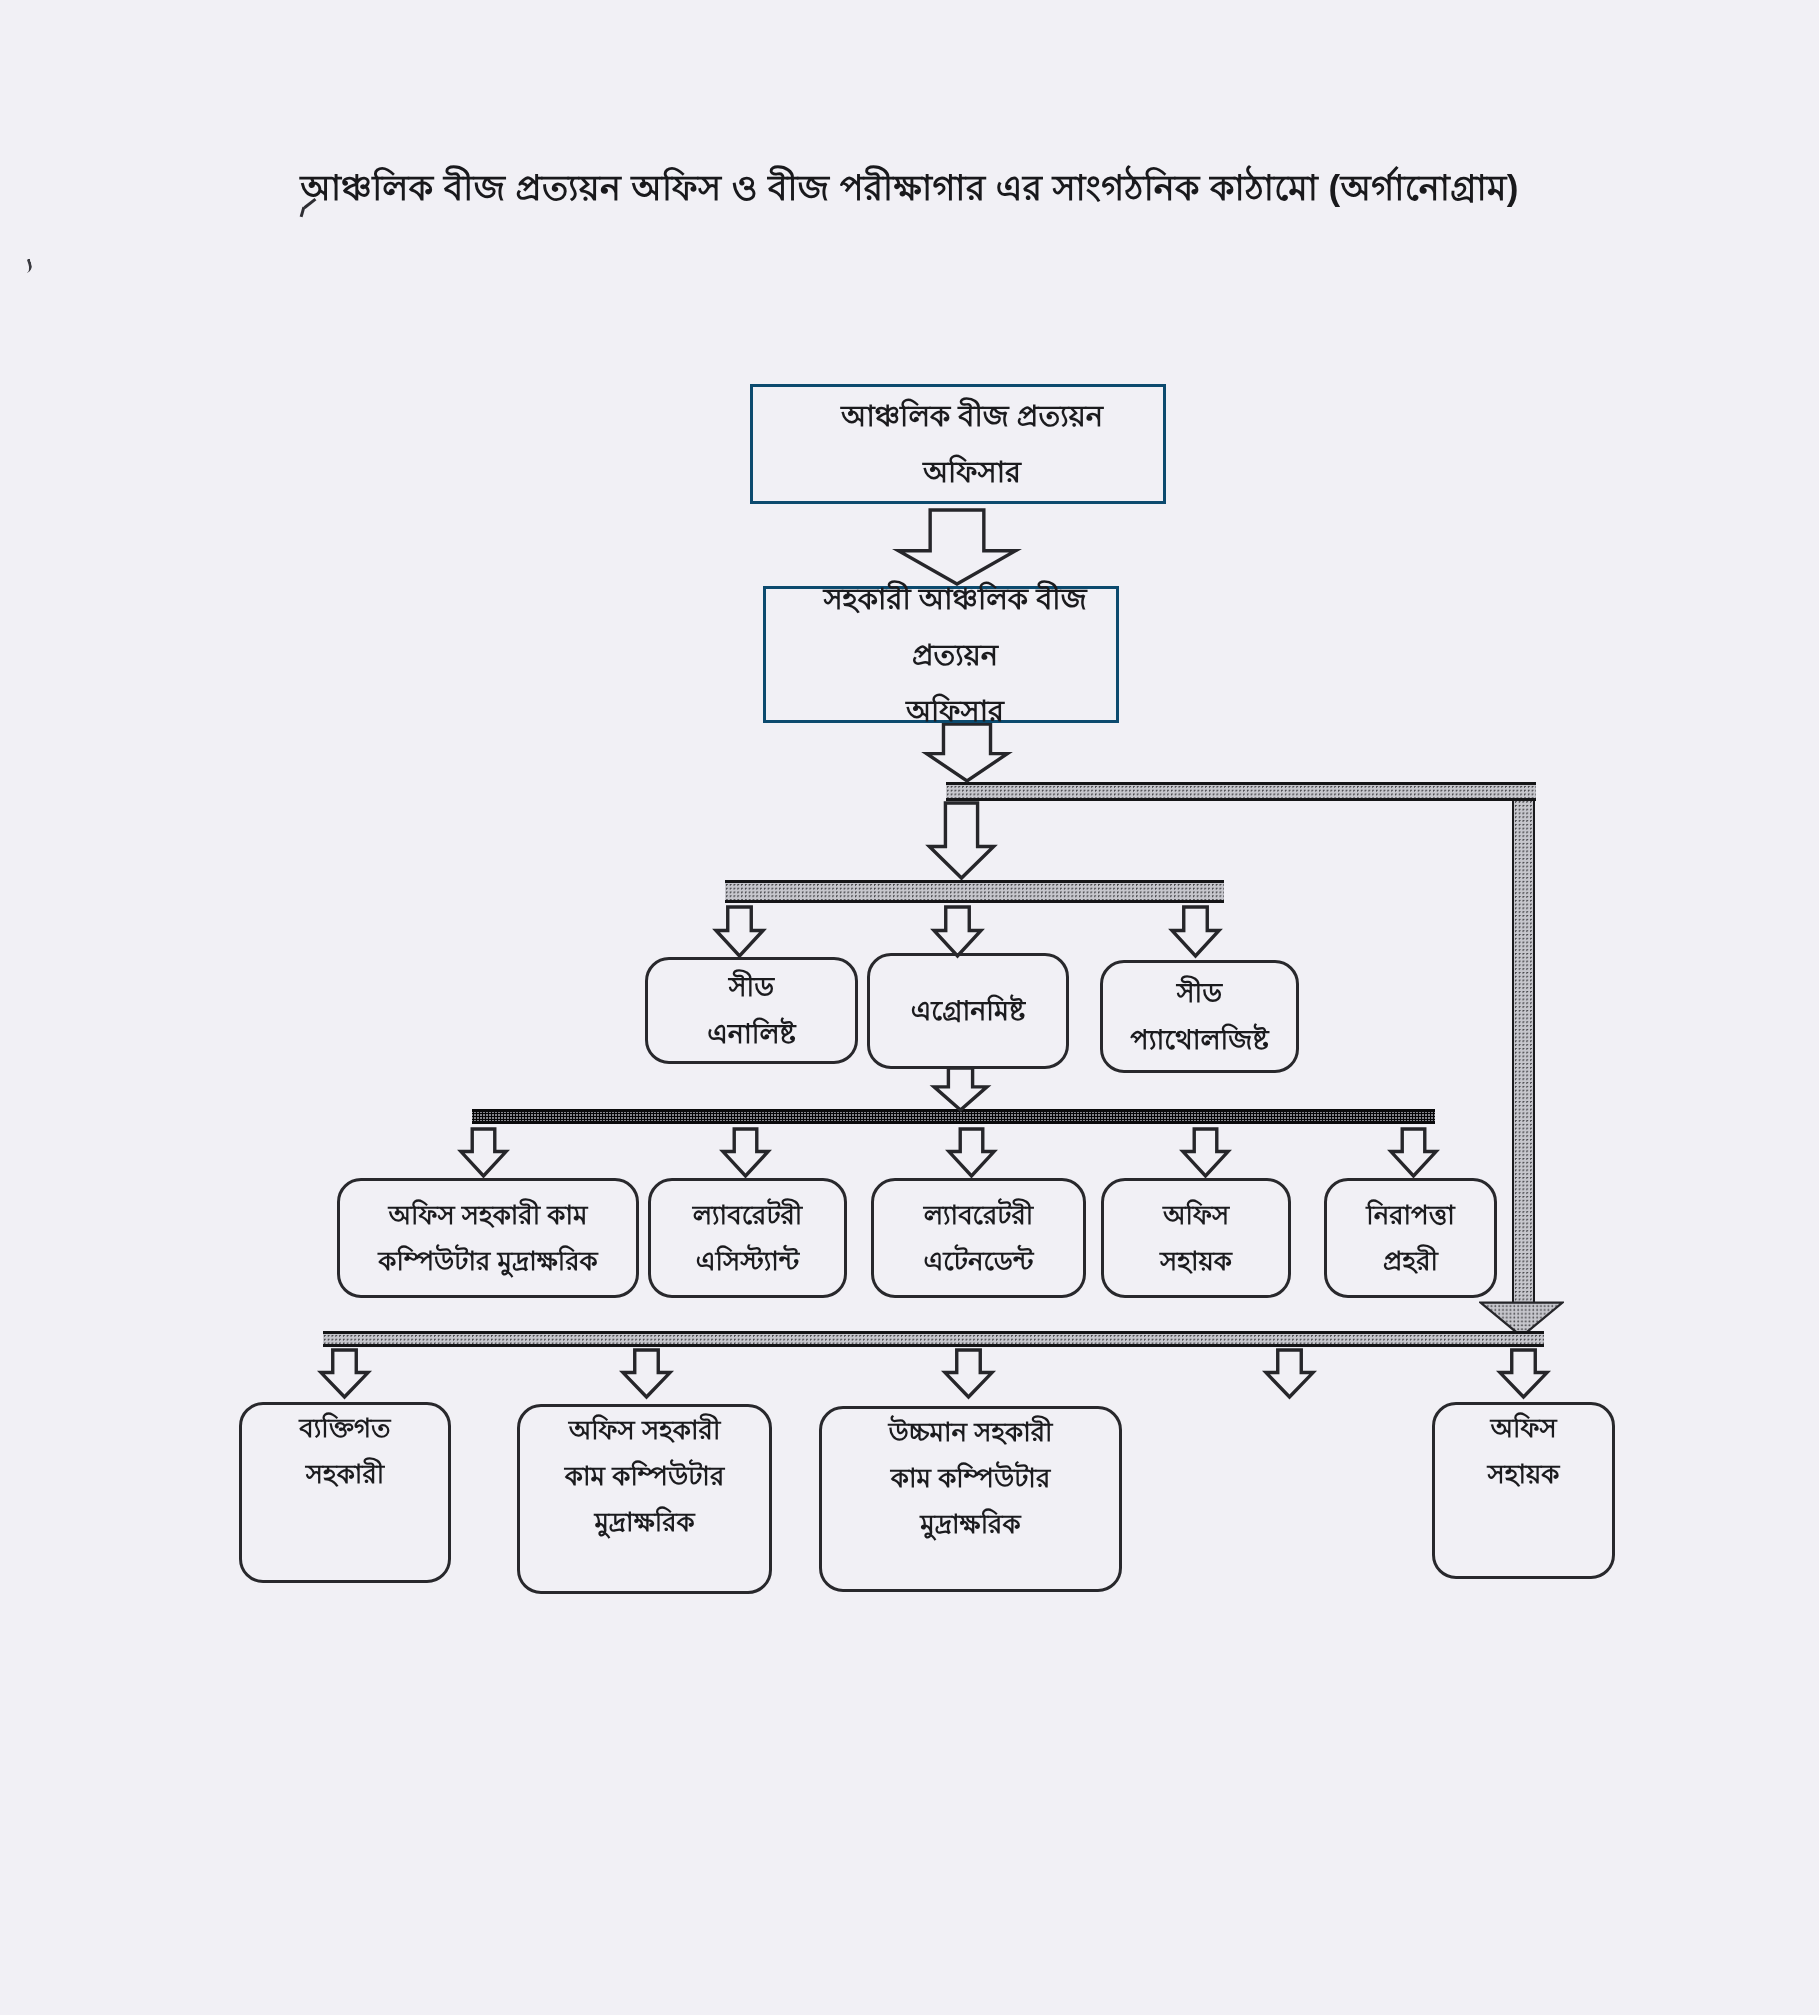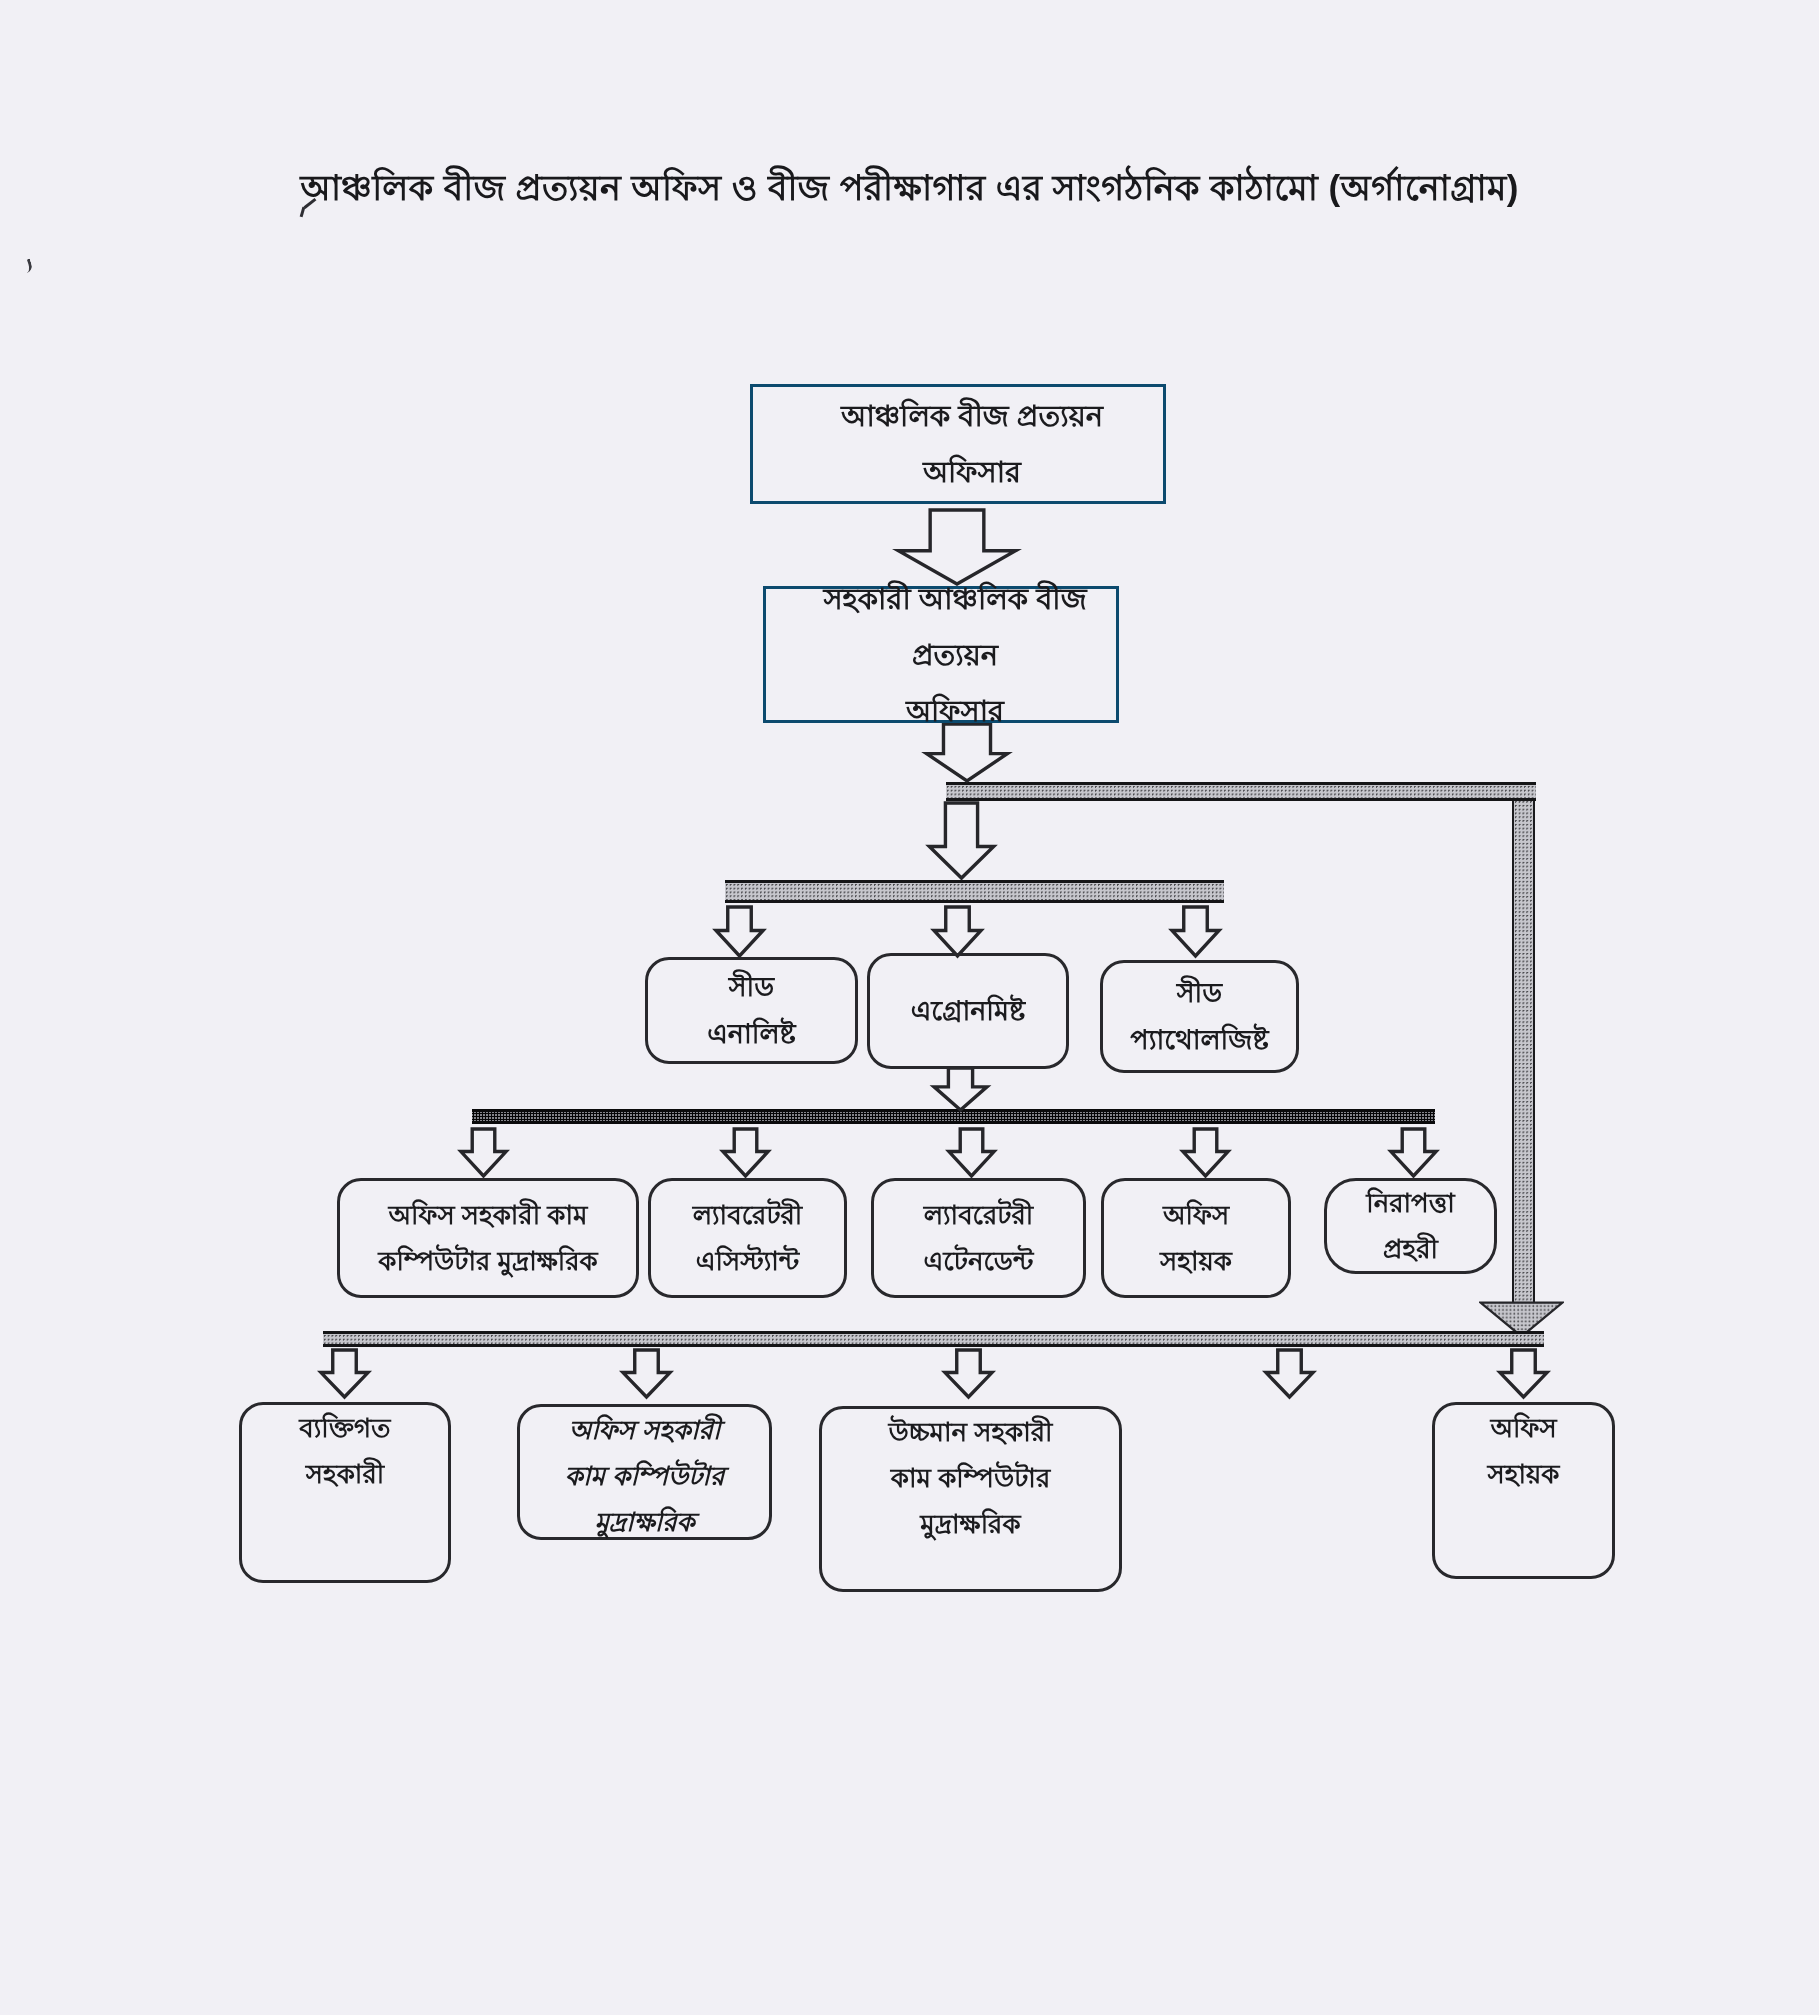--- a/index.html
+++ b/index.html
@@ -223,30 +223,30 @@
 এসিস্ট্যান্ট</span>
   </div>
   <div class="rbox" style="left:871px;top:1178px;width:215px;height:120px;">
     <span class="lbl f34">ল্যাবরেটরী
 এটেনডেন্ট</span>
   </div>
   <div class="rbox" style="left:1101px;top:1178px;width:190px;height:120px;">
     <span class="lbl f34">অফিস
 সহায়ক</span>
   </div>
-  <div class="rbox" style="left:1324px;top:1178px;width:173px;height:96px;border-radius:32px;">
+  <div class="rbox" style="left:1324px;top:1178px;width:173px;height:120px;">
     <span class="lbl f34">নিরাপত্তা
 প্রহরী</span>
   </div>
 
   <div class="rbox top" style="left:239px;top:1402px;width:212px;height:181px;">
     <span class="lbl f34">ব্যক্তিগত
 সহকারী</span>
   </div>
-  <div class="rbox top" style="left:517px;top:1404px;width:255px;height:136px;font-style:italic;">
+  <div class="rbox top" style="left:517px;top:1404px;width:255px;height:190px;">
     <span class="lbl f34">অফিস সহকারী
 কাম কম্পিউটার
 মুদ্রাক্ষরিক</span>
   </div>
   <div class="rbox top" style="left:819px;top:1406px;width:303px;height:186px;">
     <span class="lbl f34">উচ্চমান সহকারী
 কাম কম্পিউটার
 মুদ্রাক্ষরিক</span>
   </div>
   <div class="rbox top" style="left:1432px;top:1402px;width:183px;height:177px;">

